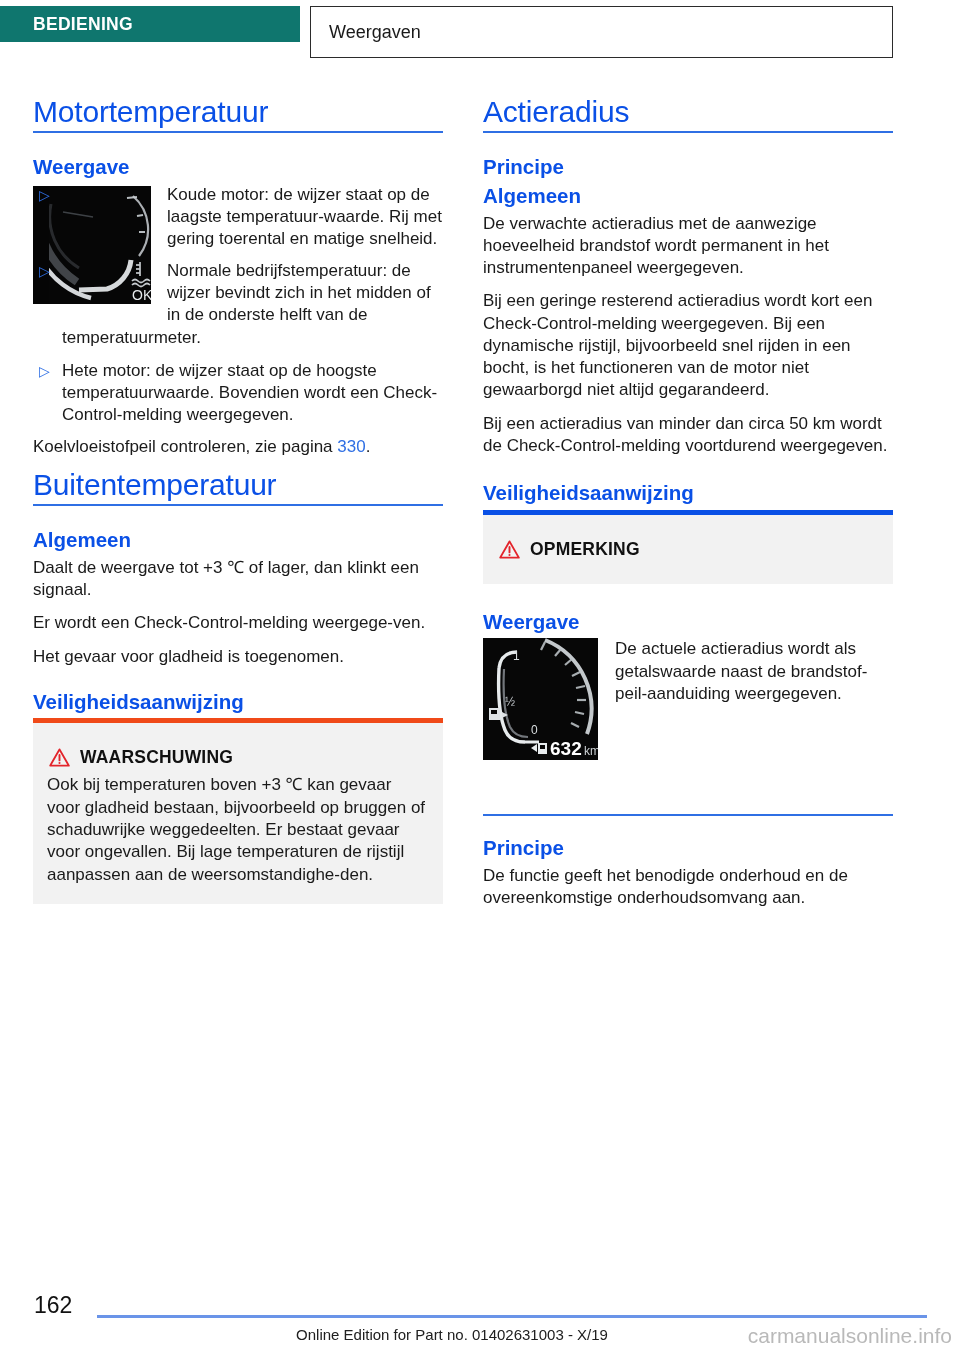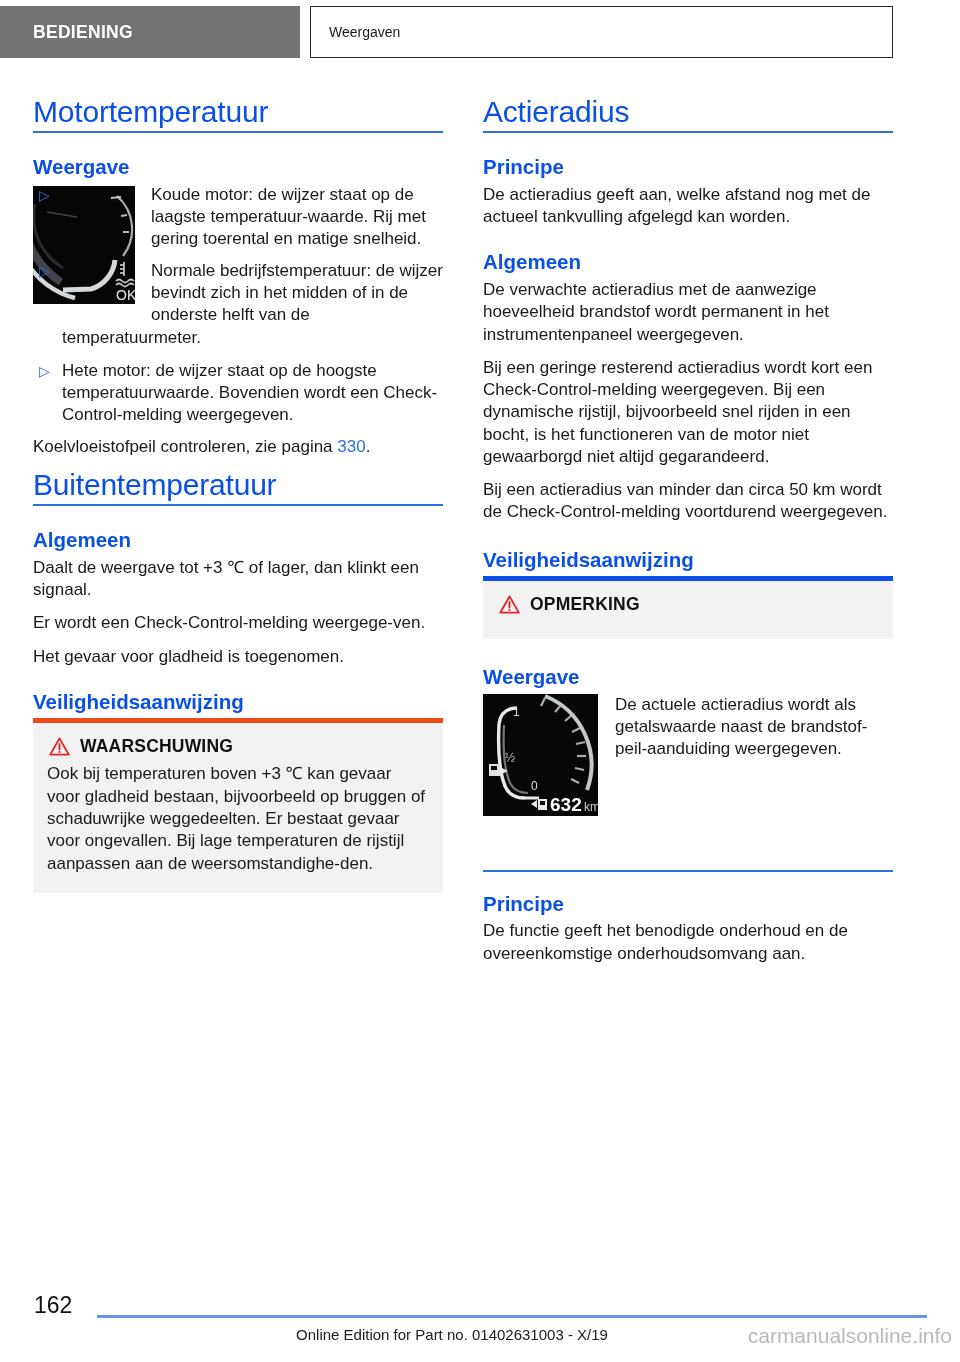--- a/index.html
+++ b/index.html
@@ -22,22 +22,22 @@
     top: 6px;
     left: 0;
     width: 960px;
     height: 52px;
   }
   .header-chapter {
     position: absolute;
     left: 0;
     top: 0;
     width: 300px;
-    height: 52px;
-    background: #737373;
+    height: 36px;
+    background: #0f766e;
     box-sizing: border-box;
   }
   .header-chapter-label {
     position: absolute;
     left: 33px;
     top: 50%;
     transform: translateY(-50%);
     color: #ffffff;
     font-size: 17.5px;
     font-weight: bold;
@@ -53,21 +53,21 @@
     border: 1.5px solid #2b2b2b;
     box-sizing: border-box;
     background: #ffffff;
   }
   .header-section-label {
     position: absolute;
     left: 18px;
     top: 50%;
     transform: translateY(-50%);
     color: #1a1a1a;
-    font-size: 14px;
+    font-size: 18px;
     white-space: nowrap;
   }
 
   
   .columns {
     position: absolute;
     top: 96px;
     left: 0;
     width: 960px;
   }
@@ -128,35 +128,36 @@
   }
   .bul.indent { padding-left: 29px; }
 
   
   .figwrap { overflow: hidden; margin-bottom: 2px; }
   .fig-left {
     float: left;
     width: 102px;
     height: 118px;
     margin: 2px 16px 6px 0;
+    padding-left: 16px;
   }
 
   
   .cluster {
     background: #050505;
     position: relative;
     overflow: hidden;
   }
   .cluster svg { display: block; }
 
   
   .notice {
     background: #f2f2f2;
     margin-top: 4px;
-    padding: 13px 14px 18px 14px;
+    padding: 24px 14px 18px 14px;
     box-sizing: border-box;
   }
   .notice.warn  { border-top: 5px solid #f04a19; }
   .notice.info  { border-top: 5px solid #0a50e6; }
   .notice-head {
     display: flex;
     align-items: center;
     gap: 10px;
     margin: 0 0 6px 2px;
   }
@@ -312,21 +313,20 @@
     </div>
 
   </div>
 
   <div class="col col-right">
 
     <h1 class="chapter-title">Actieradius</h1>
     <div class="rule-blue"></div>
 
     <h2 class="sub-title">Principe</h2>
-    <p class="body" style="margin-bottom:22px;">De actieradius geeft aan, welke afstand nog met de actueel tankvulling afgelegd kan worden.</p>
 
     <h2 class="sub-title">Algemeen</h2>
     <p class="body">De verwachte actieradius met de aanwezige hoeveelheid brandstof wordt permanent in het instrumentenpaneel weergegeven.</p>
     <p class="body">Bij een geringe resterend actieradius wordt kort een Check-Control-melding weergegeven. Bij een dynamische rijstijl, bijvoorbeeld snel rijden in een bocht, is het functioneren van de motor niet gewaarborgd niet altijd gegarandeerd.</p>
     <p class="body" style="margin-bottom:24px;">Bij een actieradius van minder dan circa 50 km wordt de Check-Control-melding voortdurend weergegeven.</p>
 
     <h2 class="sub-title">Veiligheidsaanwijzing</h2>
 
     <div class="notice info" style="margin-bottom:26px;">
       <div class="notice-head">

